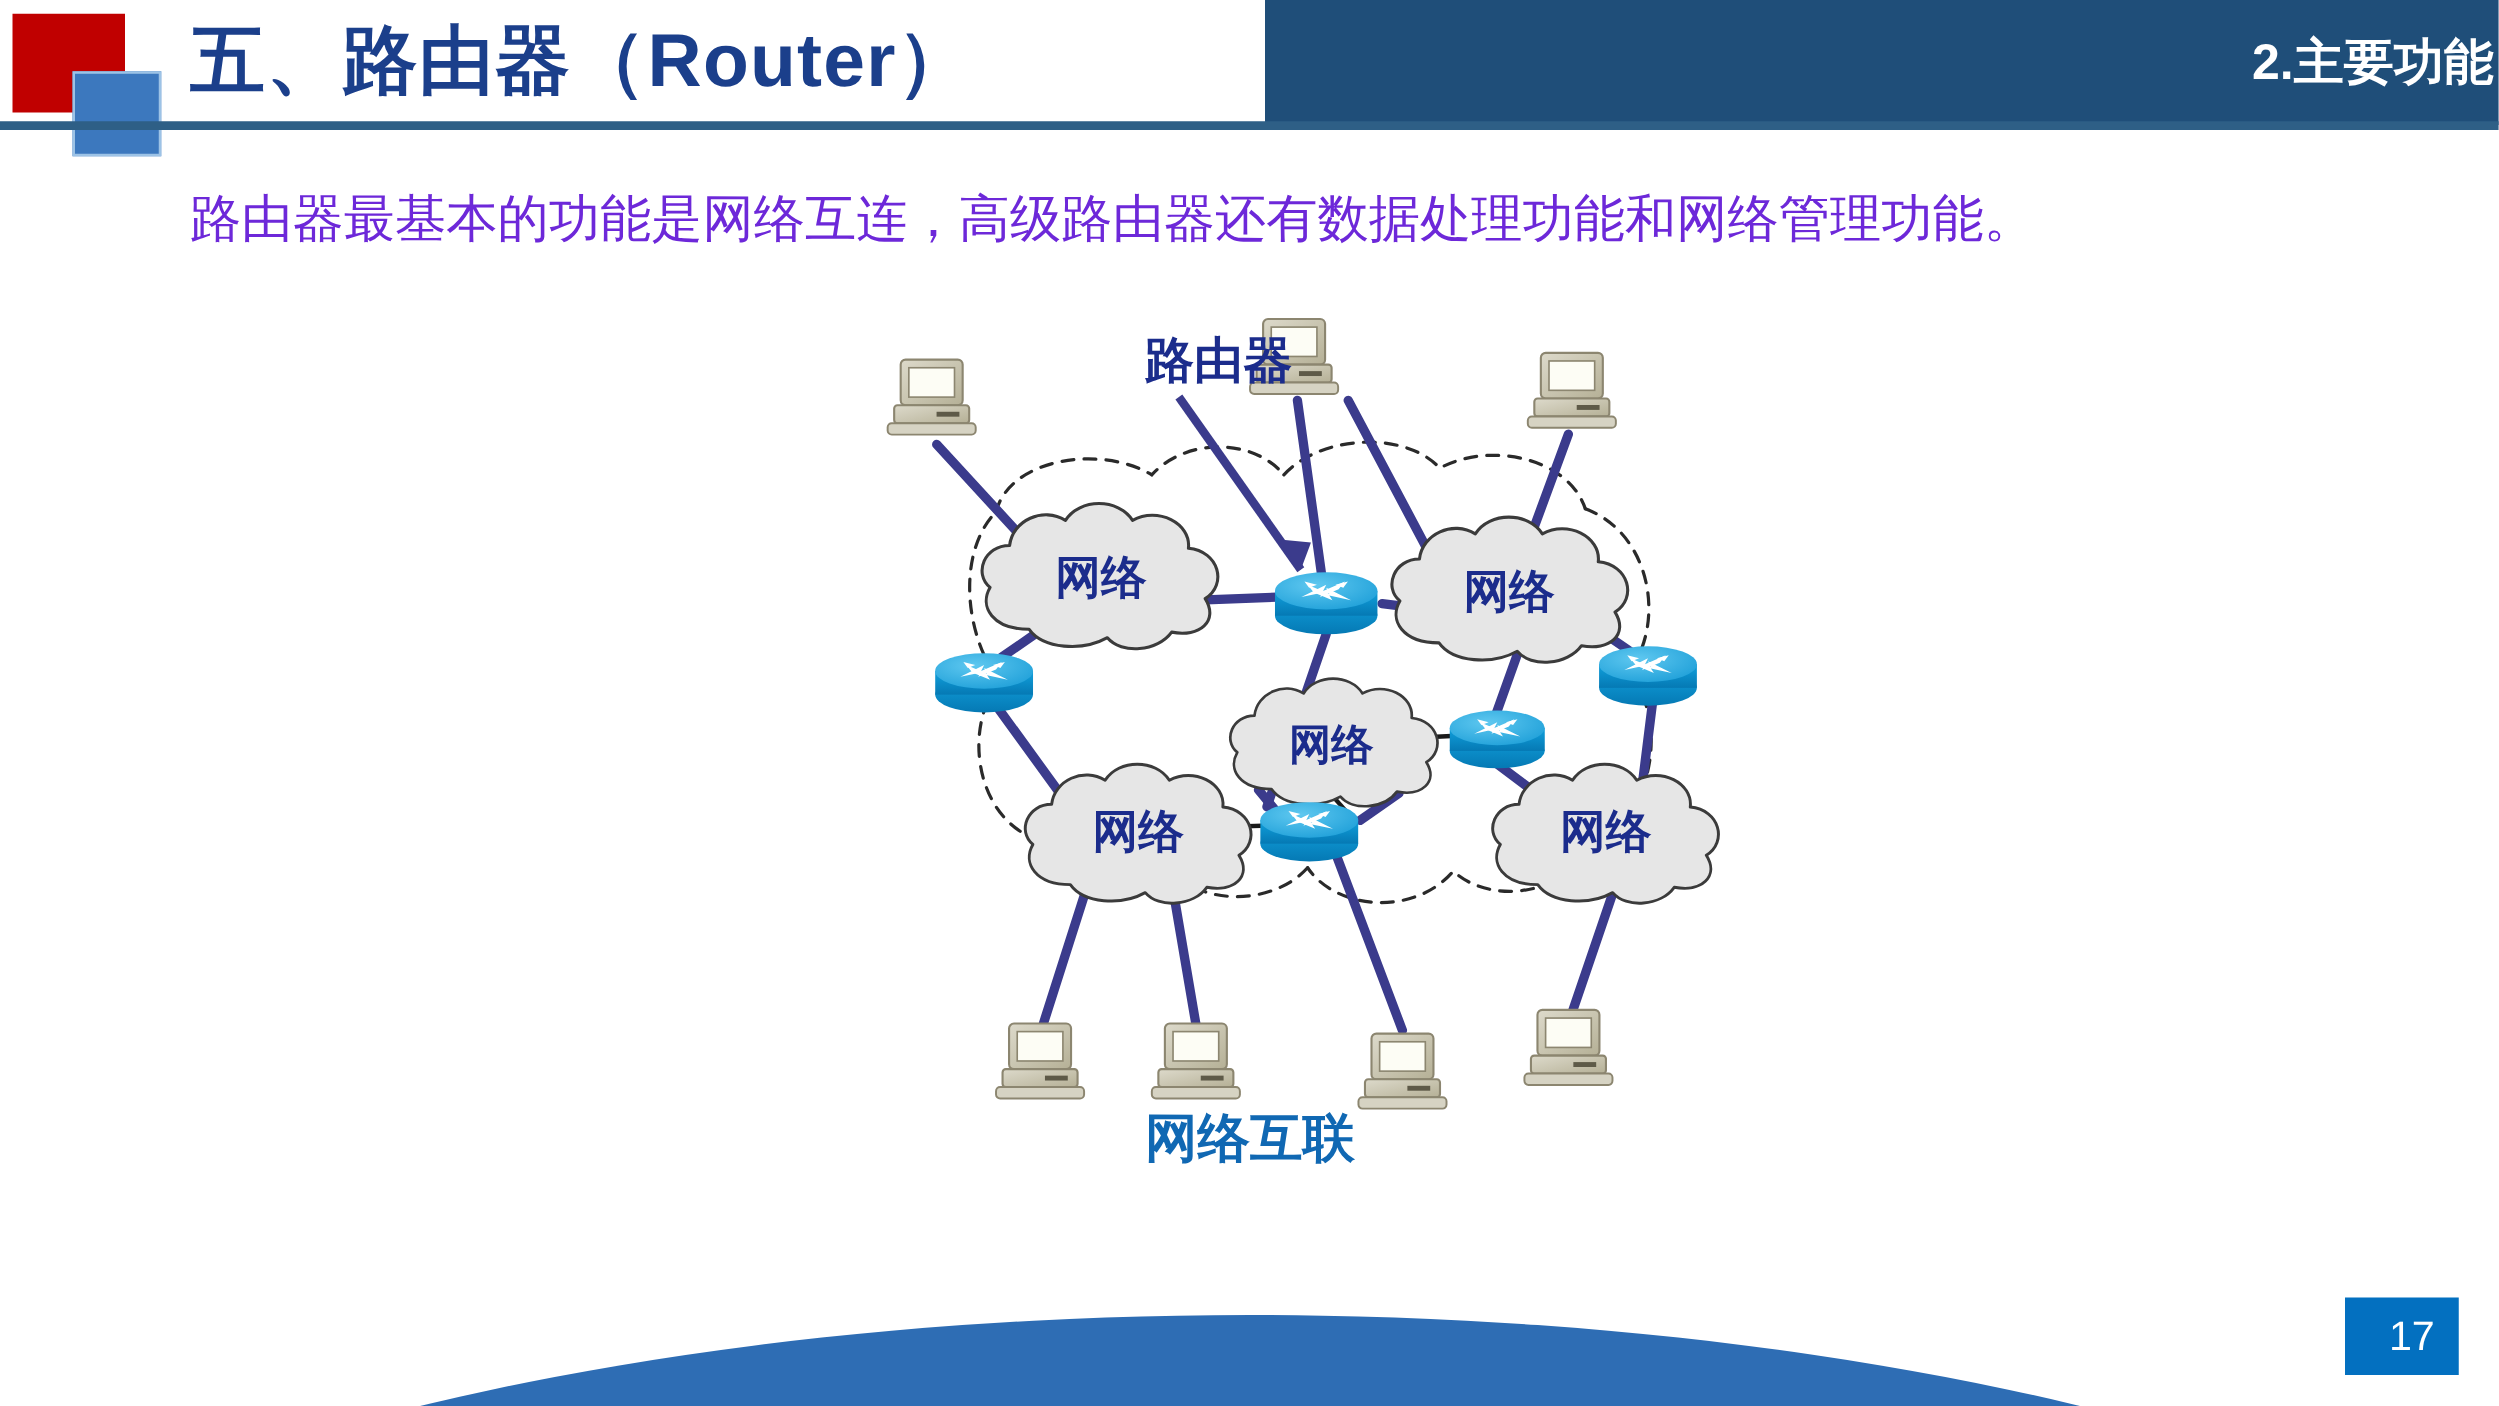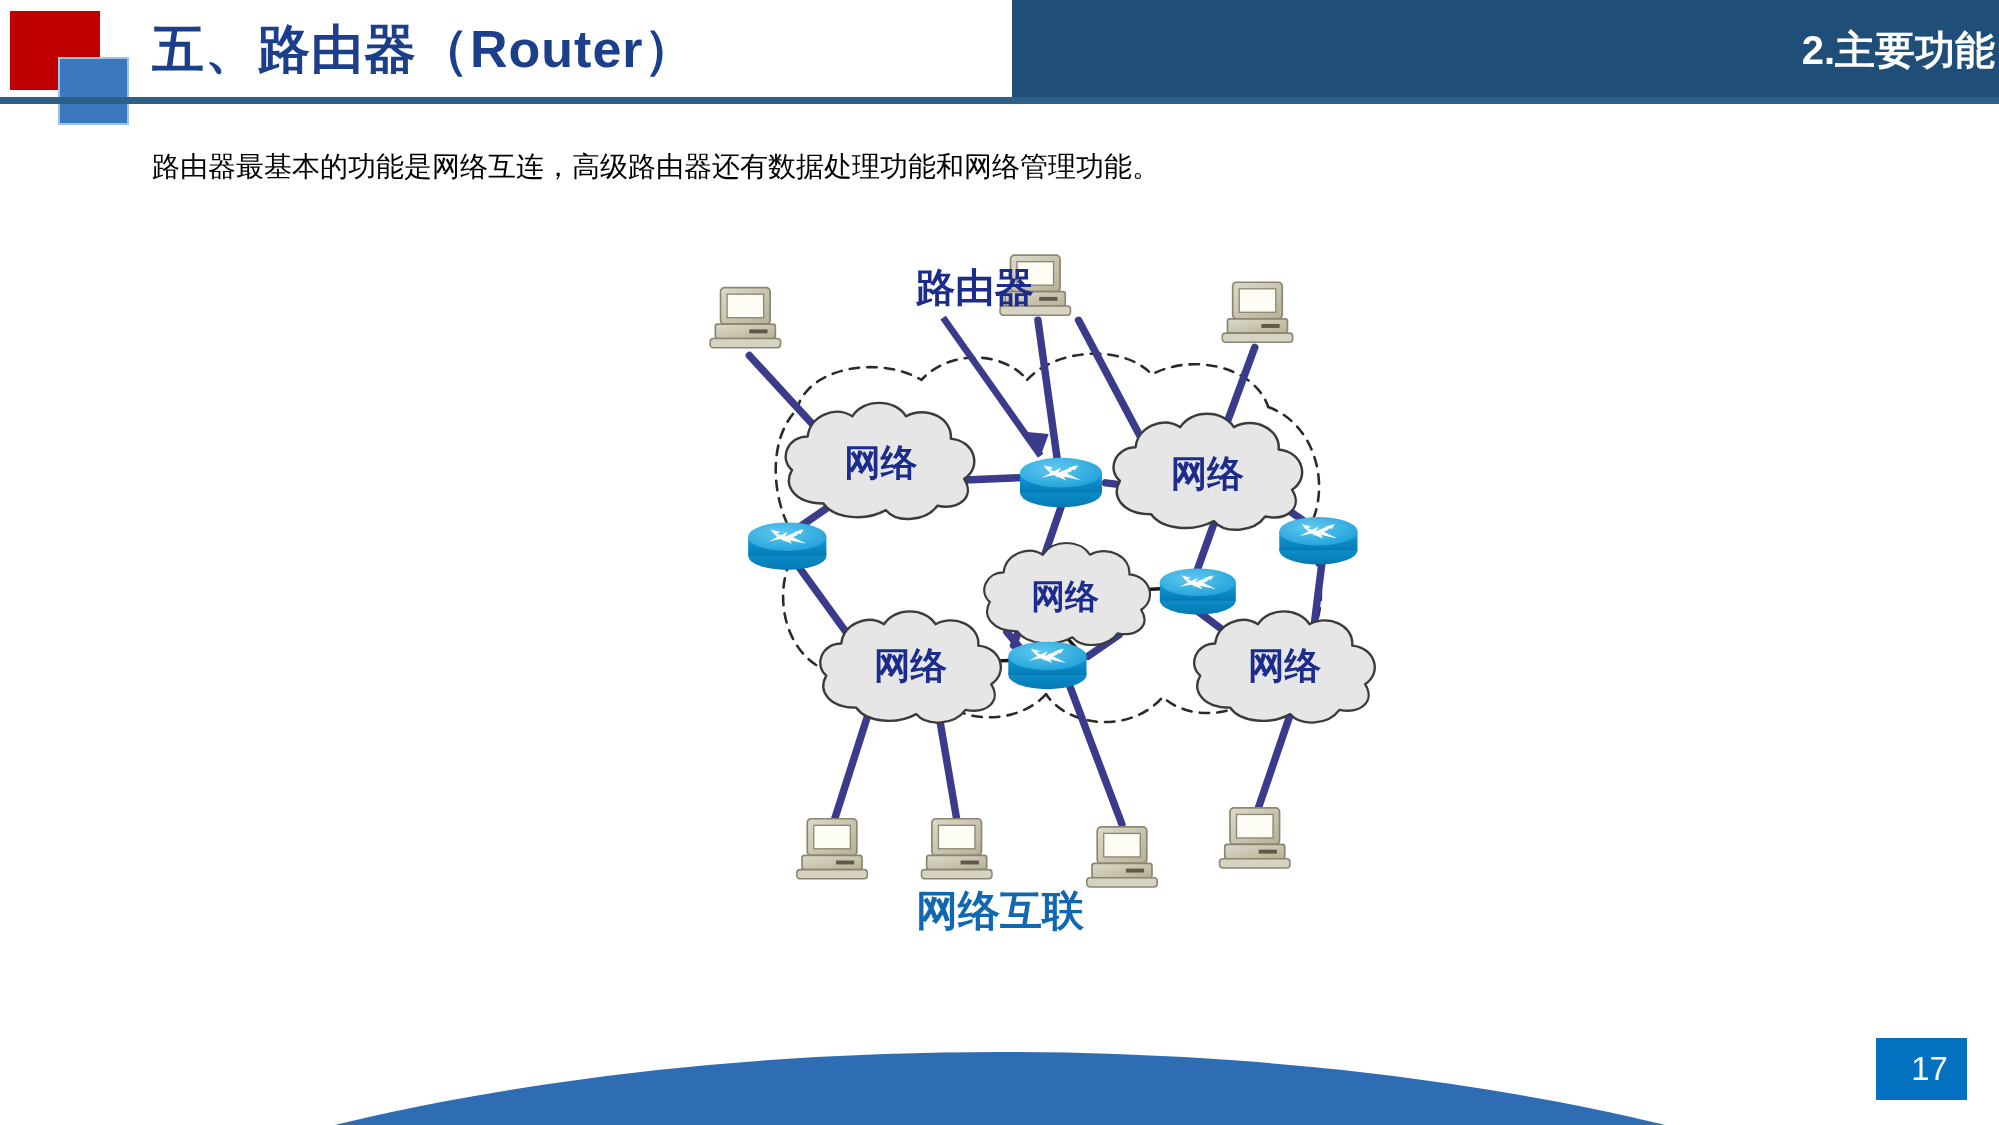--- a/index.html
+++ b/index.html
@@ -36,39 +36,39 @@
     box-sizing: border-box;
   }
   .header-rule {
     position: absolute; left: 0; top: 97px;
     width: 1999px; height: 7px;
     background: #2E5F86;
   }
   .title-main {
     position: absolute; left: 152px; top: 3px;
     height: 92px; line-height: 92px;
-    font-size: 52px; font-weight: bold;
+    font-size: 60px; font-weight: bold;
     color: #1B3F8B;
     white-space: nowrap;
     letter-spacing: 1px;
   }
   .title-right {
     position: absolute; left: 1008px; top: 0;
     width: 987px; height: 100px;
     line-height: 100px;
     text-align: right;
     font-size: 40px; font-weight: bold;
     color: #ffffff;
     white-space: nowrap;
   }
 
   
   .body-text {
     position: absolute; left: 152px; top: 148px;
-    font-size: 28px; color: #000000;
+    font-size: 41px; color: #6d28d9;
     white-space: nowrap;
   }
 
   
   .diagram {
     position: absolute; left: 580px; top: 215px;
     width: 840px; height: 720px;
   }
   .diagram svg { display: block; }
 

